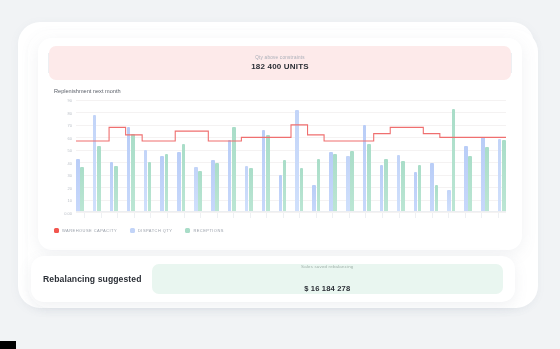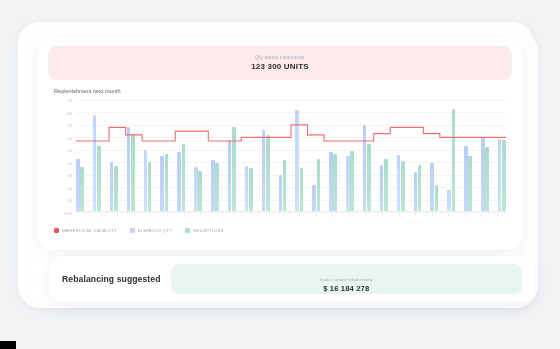--- a/index.html
+++ b/index.html
@@ -58,29 +58,29 @@
   .redline{position:absolute;left:0;top:0;width:100%;height:100%;overflow:visible;}
 
   
   .legend{position:absolute;left:16px;top:190px;display:flex;align-items:center;gap:13px;}
   .lg{display:flex;align-items:center;gap:3px;}
   .sw{width:5px;height:5px;border-radius:1.5px;}
   .lg-text{font-size:4px;color:#9aa0aa;letter-spacing:.45px;white-space:nowrap;}
 
   
   .bottom{
-    position:absolute;left:50px;top:256px;width:484px;height:46px;
+    position:absolute;left:31px;top:256px;width:484px;height:46px;
     background:#ffffff;border-radius:13px;
     box-shadow:0 4px 14px rgba(110,120,140,.10);
     display:flex;align-items:center;padding:0 12px;box-sizing:border-box;gap:10px;
   }
   .bottom-title{font-size:8.6px;font-weight:bold;color:#2b2f36;letter-spacing:.1px;
                 white-space:nowrap;}
   .save-tile{flex:1;height:30px;background:#e9f6f0;border-radius:7px;
-             display:flex;flex-direction:column;align-items:center;justify-content:flex-end;}
+             display:flex;flex-direction:column;align-items:center;justify-content:space-between;}
   .save-label{font-size:4.4px;color:#9fb0a9;letter-spacing:.2px;line-height:6px;
               white-space:nowrap;}
   .save-value{font-size:7.6px;font-weight:bold;color:#2b2f36;line-height:11px;
               letter-spacing:.15px;white-space:nowrap;}
 
   .corner-mark{position:absolute;left:0;bottom:0;width:16px;height:8px;background:#000;}
 </style>
 </head>
 <body>
 
@@ -88,21 +88,21 @@
 
   <div class="back-card b1"></div>
   <div class="back-card b2"></div>
 
   <div class="sheet">
 
     <div class="kpi-row">
       <div class="kpi-sep"></div>
       <div class="kpi highlight">
         <span class="kpi-label">Qty above constraints</span>
-        <span class="kpi-value">123 300 UNITS</span>
+        <span class="kpi-value">182 400 UNITS</span>
       </div>
       <div class="kpi-sep"></div>
     </div>
 
     <div class="chart-title">Replenishment next month</div>
 
     <div class="chart-area">
       <div class="plot" id="plot">
         <div id="gridlines">
             <div class="gridline" style="top: 0%;">

